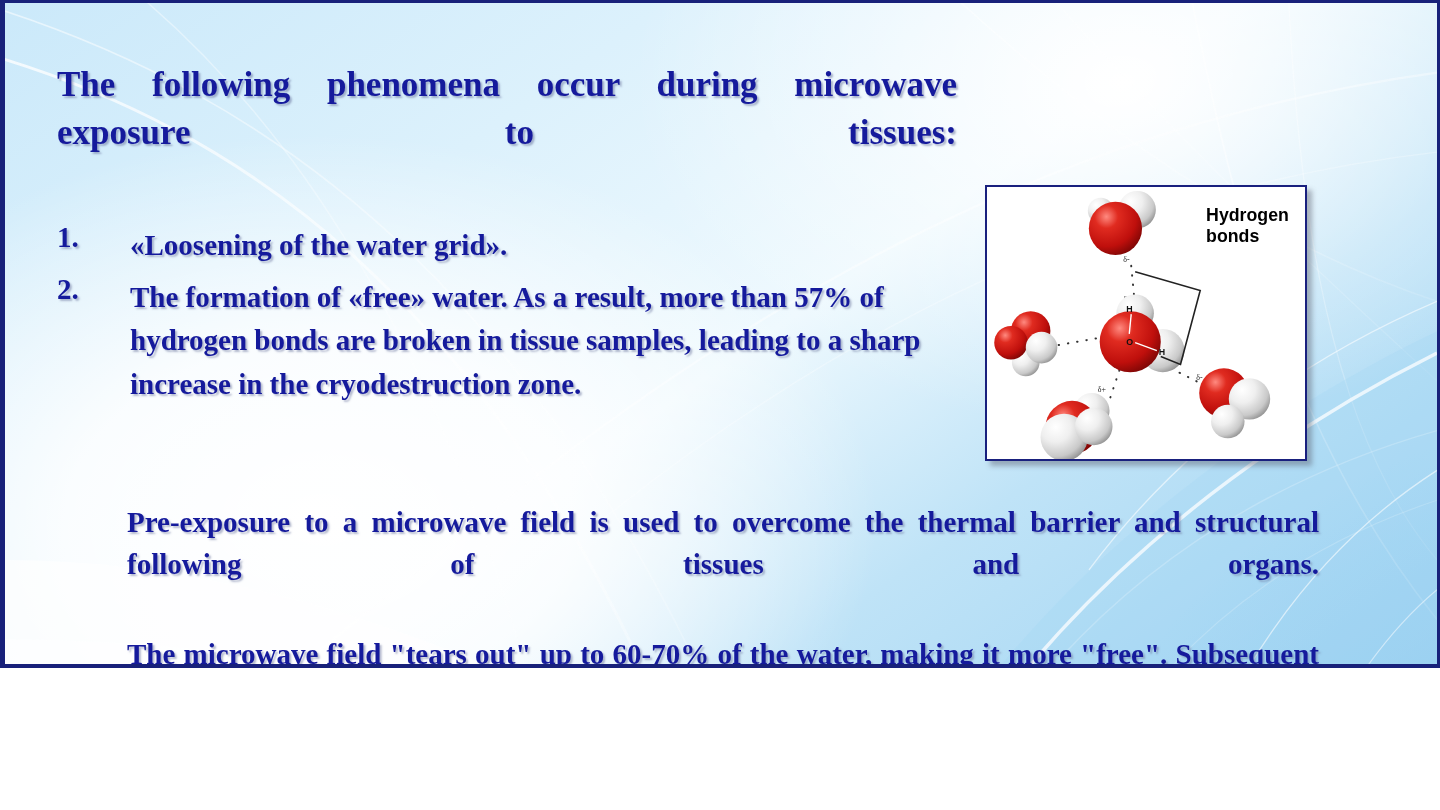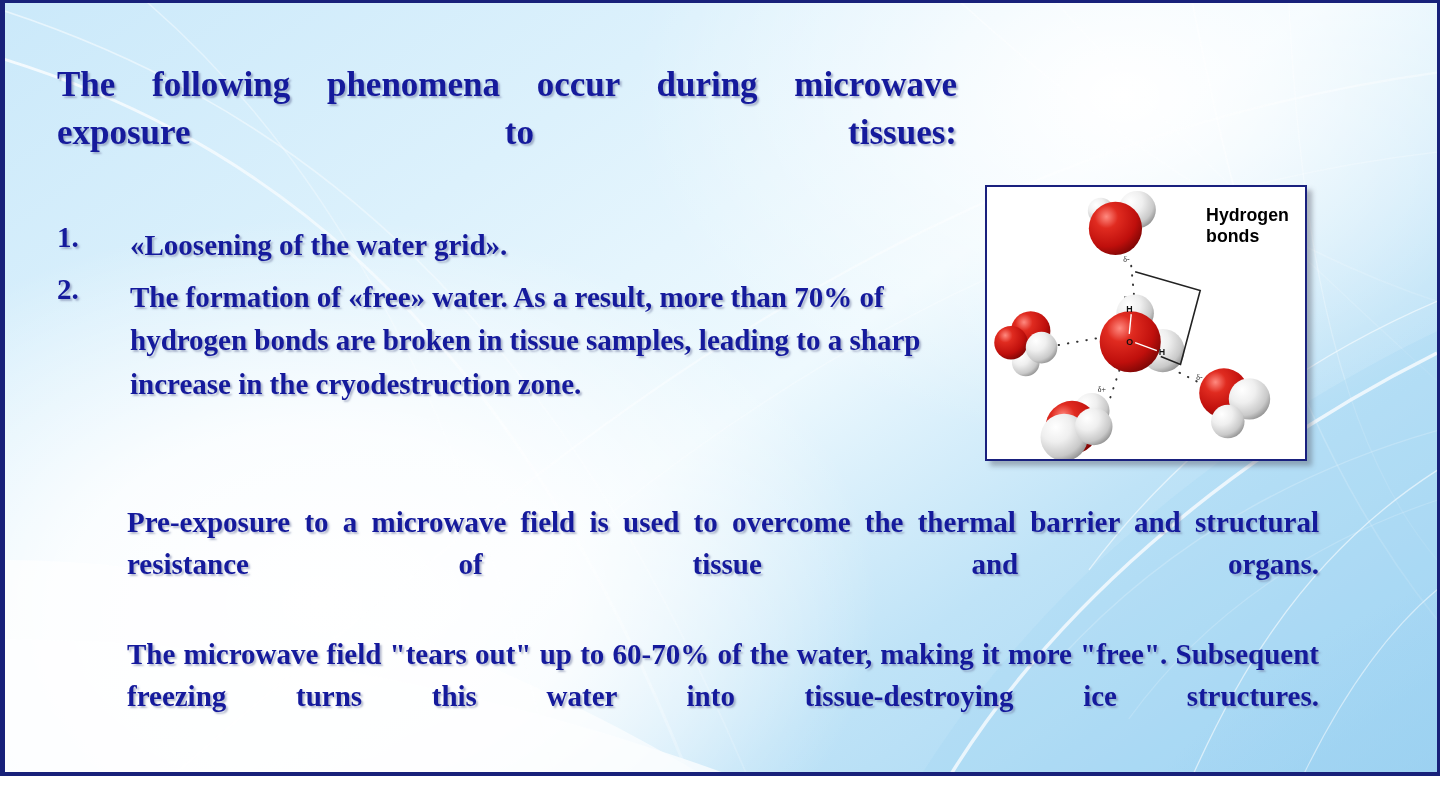--- a/index.html
+++ b/index.html
@@ -3,21 +3,21 @@
 <meta charset="utf-8">
 <style>
   html, body {
     margin: 0;
     padding: 0;
     background: #ffffff;
   }
   #slide {
     position: relative;
     width: 1440px;
-    height: 776px;
+    height: 668px;
     overflow: hidden;
     background: #eaf6fd;
     font-family: "Liberation Serif", "DejaVu Serif", serif;
     box-sizing: border-box;
     border-left: 5px solid #18217a;
     border-top: 3px solid #18217a;
     border-right: 3px solid #18217a;
     border-bottom: 4px solid #18217a;
   }
 
@@ -144,25 +144,25 @@
 
   <div class="heading">The following phenomena occur during microwave exposure to tissues:</div>
 
   <div class="numbered-list">
     <div class="li-row">
       <span class="li-num">1.</span>
       <span class="li-text">«Loosening of the water grid».</span>
     </div>
     <div class="li-row">
       <span class="li-num">2.</span>
-      <span class="li-text">The formation of «free» water. As a result, more than 70% of hydrogen bonds are broken in tissue samples, leading to a sharp increase in the cryodestruction zone.</span>
+      <span class="li-text">The formation of «free» water. As a result, more than 57% of hydrogen bonds are broken in tissue samples, leading to a sharp increase in the cryodestruction zone.</span>
     </div>
   </div>
 
-  <div class="para para-1">Pre-exposure to a microwave field is used to overcome the thermal barrier and structural resistance of tissue and organs.</div>
+  <div class="para para-1">Pre-exposure to a microwave field is used to overcome the thermal barrier and structural following of tissues and organs.</div>
   <div class="para para-2">The microwave field "tears out" up to 60-70% of the water, making it more "free". Subsequent freezing turns this water into tissue-destroying ice structures.</div>
 
   <div class="figure">
     <svg viewBox="0 0 322 276">
       <defs>
         <radialGradient id="oxy" cx="33%" cy="28%" r="78%">
           <stop offset="0%" stop-color="#ff8a80"></stop>
           <stop offset="28%" stop-color="#e02b20"></stop>
           <stop offset="72%" stop-color="#bf0f0c"></stop>
           <stop offset="100%" stop-color="#7d0605"></stop>

